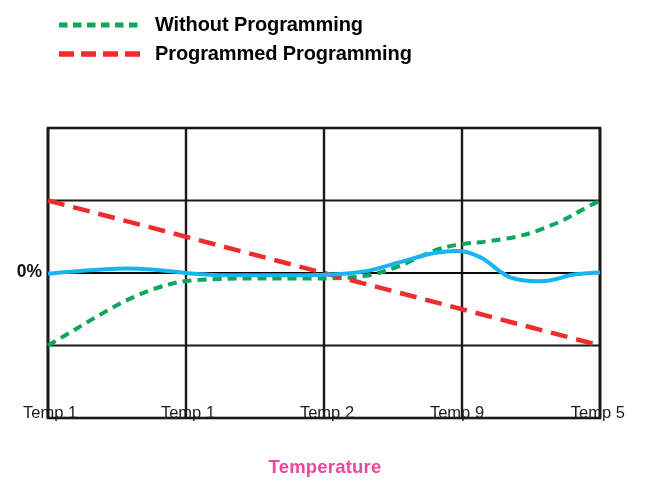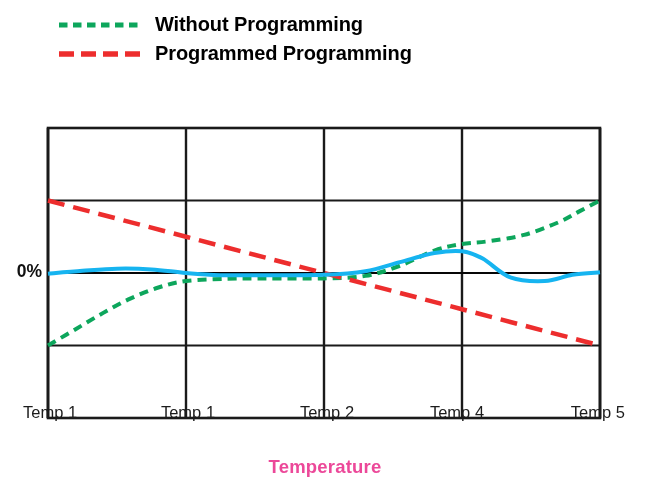--- a/index.html
+++ b/index.html
@@ -162,19 +162,19 @@
           <path d="M 48.00 200.50 L 186.00 236.75 L 324.00 273.00 L 462.00 309.25 L 600.00 345.50" fill="none" stroke="#ED2D2D" stroke-width="4.5" stroke-linecap="butt" stroke-linejoin="round" stroke-dasharray="17 9"></path>
           <path d="M 48.00 273.73 C 53.75 273.24, 71.00 271.67, 82.50 270.83 C 94.00 269.98, 105.50 268.89, 117.00 268.65 C 128.50 268.41, 140.00 268.65, 151.50 269.38 C 163.00 270.10, 174.50 272.03, 186.00 273.00 C 197.50 273.97, 206.70 274.81, 220.50 275.18 C 234.30 275.54, 251.55 275.24, 268.80 275.18 C 286.05 275.11, 307.90 275.48, 324.00 274.81 C 340.10 274.15, 352.75 273.30, 365.40 271.19 C 378.05 269.07, 388.40 265.15, 399.90 262.13 C 411.40 259.10, 424.05 254.88, 434.40 253.06 C 444.75 251.25, 453.95 250.34, 462.00 251.25 C 470.05 252.16, 474.65 254.15, 482.70 258.50 C 490.75 262.85, 499.95 273.60, 510.30 277.35 C 520.65 281.10, 534.45 281.40, 544.80 280.98 C 555.15 280.55, 563.20 276.26, 572.40 274.81 C 581.60 273.36, 595.40 272.70, 600.00 272.27" fill="none" stroke="#16B4F0" stroke-width="4" stroke-linecap="butt" stroke-linejoin="round"></path>
         </g>
     </svg>
 
     <div class="ylabel-zero">0%</div>
 
     <div class="xtick first" style="left:48px">Temp 1</div>
     <div class="xtick" style="left:188px">Temp 1</div>
     <div class="xtick" style="left:327px">Temp 2</div>
-    <div class="xtick" style="left:457px">Temp 4</div>
+    <div class="xtick" style="left:457px">Temp 9</div>
     <div class="xtick last" style="left:600px">Temp 5</div>
 
     <div class="xaxis-title">Temperature</div>
   </div>
 
 </div>
 
 </body></html>

